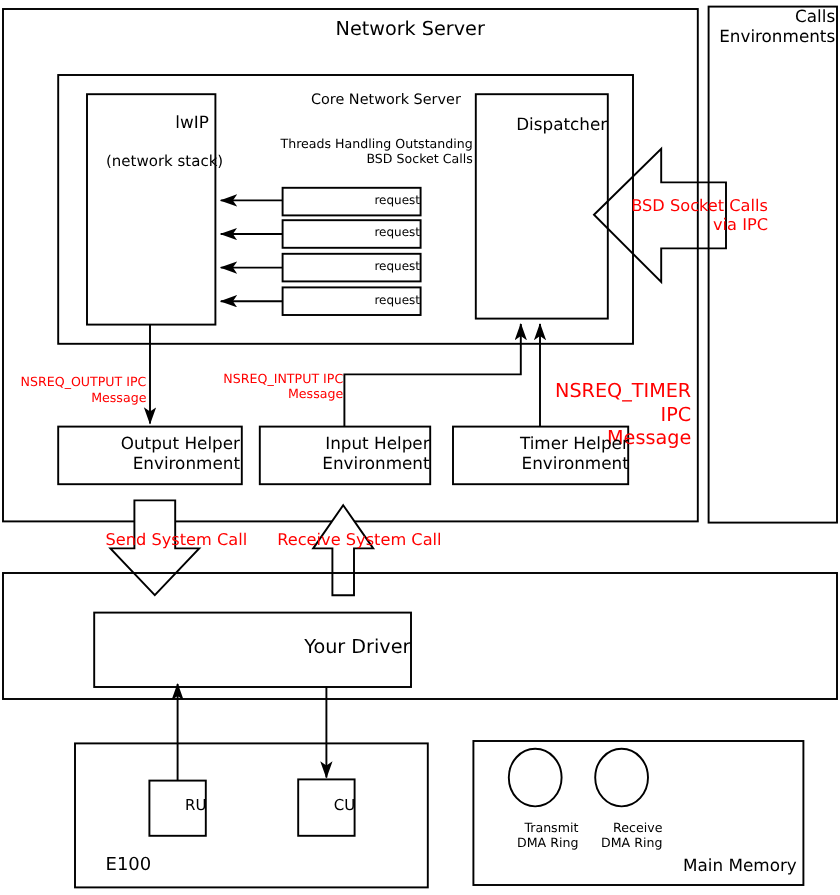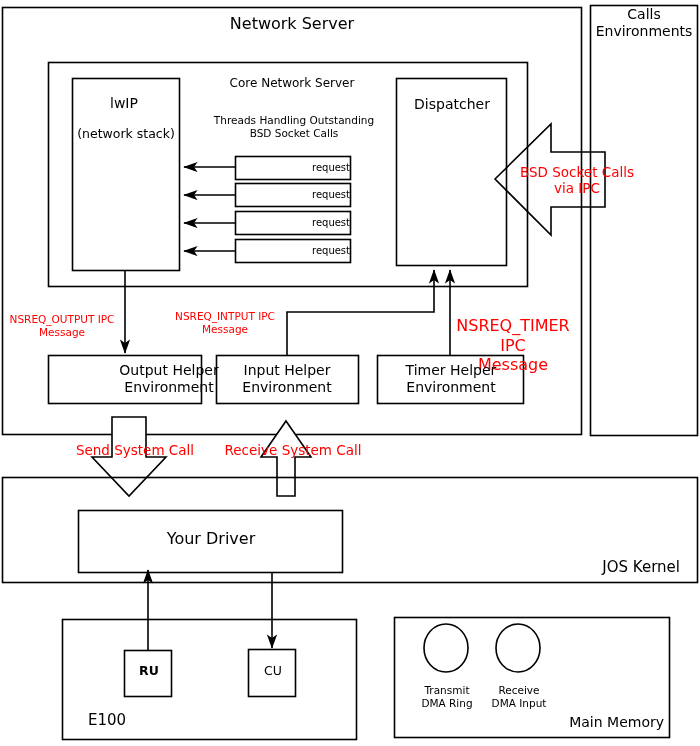--- a/index.html
+++ b/index.html
@@ -20,47 +20,47 @@
   #canvas svg.layer {
     position: absolute;
     left: 0;
     top: 0;
     width: 700px;
     height: 746px;
   }
   .lbl {
     position: absolute;
     color: #000000;
-    text-align: center;
+    text-align: right;
     line-height: 1.22;
     white-space: pre-line;
   }
   .red {
     color: #ff0000;
   }
   .t-network-server { left: 180px; top: 14px; width: 224px; font-size: 16px; }
   .t-user-env { left: 592px; top: 6px; width: 104px; font-size: 14px; }
   .t-core-ns { left: 200px; top: 76px; width: 184px; font-size: 12px; }
   .t-lwip { left: 74px; top: 95px; width: 100px; font-size: 14px; }
   .t-lwip-sub { left: 66px; top: 126px; width: 120px; font-size: 12.5px; }
   .t-threads { left: 194px; top: 114px; width: 200px; font-size: 10.5px; }
   .t-dispatcher { left: 398px; top: 96px; width: 108px; font-size: 14px; }
   .t-req { position: absolute; font-size: 10px; text-align: right; color:#000; }
   .t-bsd { left: 514px; top: 164px; width: 126px; font-size: 13.5px; }
   .t-out-msg { left: 2px; top: 313px; width: 120px; font-size: 10.5px; }
   .t-in-msg  { left: 164px; top: 310px; width: 122px; font-size: 10.5px; }
   .t-tmr-msg { left: 450px; top: 316px; width: 126px; font-size: 16px; }
-  .t-out-env { left: 50px; top: 362px; width: 150px; font-size: 14px; padding-left: 44px; }
+  .t-out-env { left: 50px; top: 362px; width: 150px; font-size: 14px; }
   .t-in-env  { left: 216px; top: 362px; width: 142px; font-size: 14px; }
   .t-tmr-env { left: 378px; top: 362px; width: 146px; font-size: 14px; }
   .t-send    { left: 64px; top: 442px; width: 142px; font-size: 13.5px; }
   .t-recv    { left: 218px; top: 442px; width: 150px; font-size: 13.5px; }
   .t-driver  { left: 80px; top: 529px; width: 262px; font-size: 16px; }
   .t-jos     { left: 556px; top: 558px; width: 124px; font-size: 15px; text-align: right;}
-  .t-ru      { left: 126px; top: 663px; width: 46px; font-size: 12.5px; font-weight: bold; }
+  .t-ru      { left: 126px; top: 663px; width: 46px; font-size: 12.5px; }
   .t-cu      { left: 250px; top: 663px; width: 46px; font-size: 12.5px; }
   .t-e100    { left: 72px; top: 711px; width: 70px; font-size: 15px; text-align: center;}
   .t-tx-ring { left: 412px; top: 684px; width: 70px; font-size: 10.5px; }
   .t-rx-ring { left: 486px; top: 684px; width: 66px; font-size: 10.5px; }
   .t-mainmem { left: 540px; top: 714px; width: 124px; font-size: 14px; text-align: right;}
 </style>
 </head>
 <body>
 
 <div id="canvas">
@@ -153,25 +153,24 @@
 Environment</div>
   <div class="lbl t-in-env">Input Helper
 Environment</div>
   <div class="lbl t-tmr-env">Timer Helper
 Environment</div>
 
   <div class="lbl red t-send">Send System Call</div>
   <div class="lbl red t-recv">Receive System Call</div>
 
   <div class="lbl t-driver">Your Driver</div>
-  <div class="lbl t-jos">JOS Kernel</div>
 
   <div class="lbl t-ru">RU</div>
   <div class="lbl t-cu">CU</div>
   <div class="lbl t-e100">E100</div>
 
   <div class="lbl t-tx-ring">Transmit
 DMA Ring</div>
   <div class="lbl t-rx-ring">Receive
-DMA Input</div>
+DMA Ring</div>
   <div class="lbl t-mainmem">Main Memory</div>
 
 </div>
 
 </body></html>

